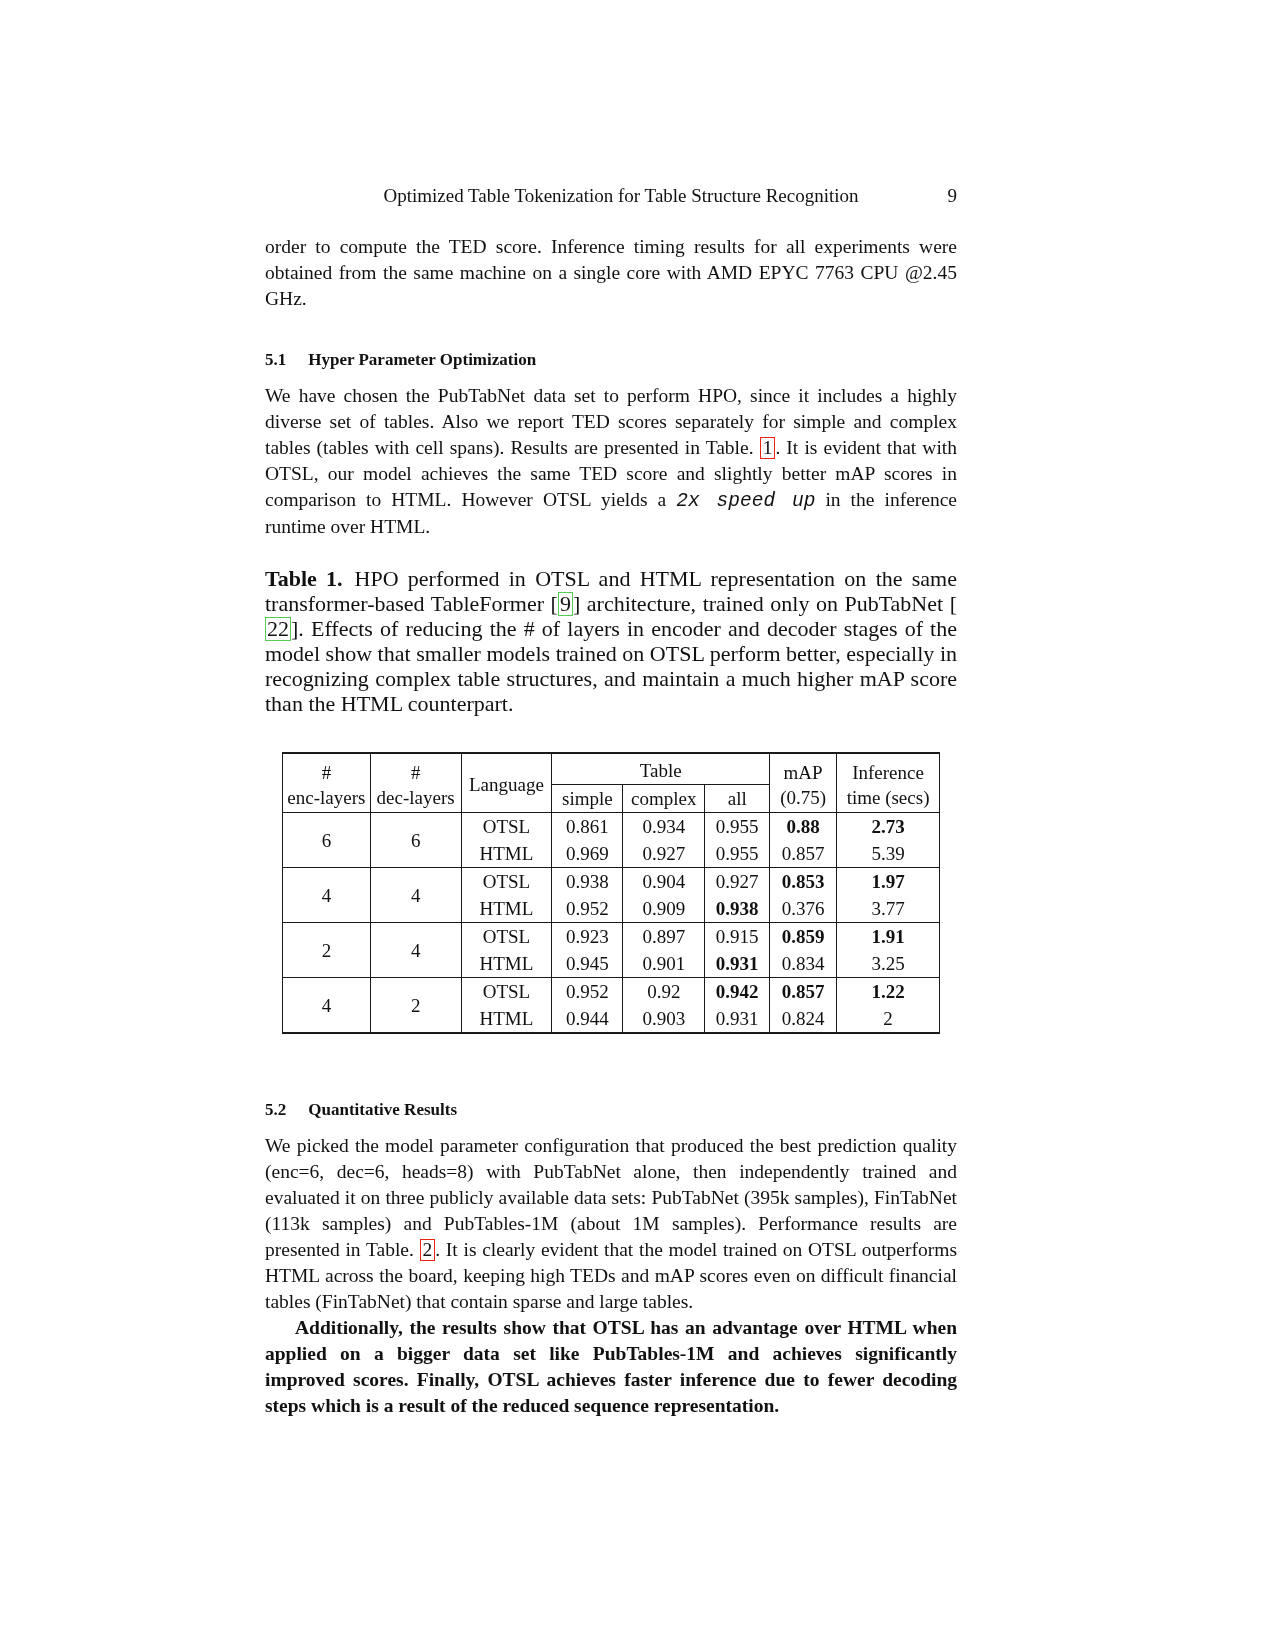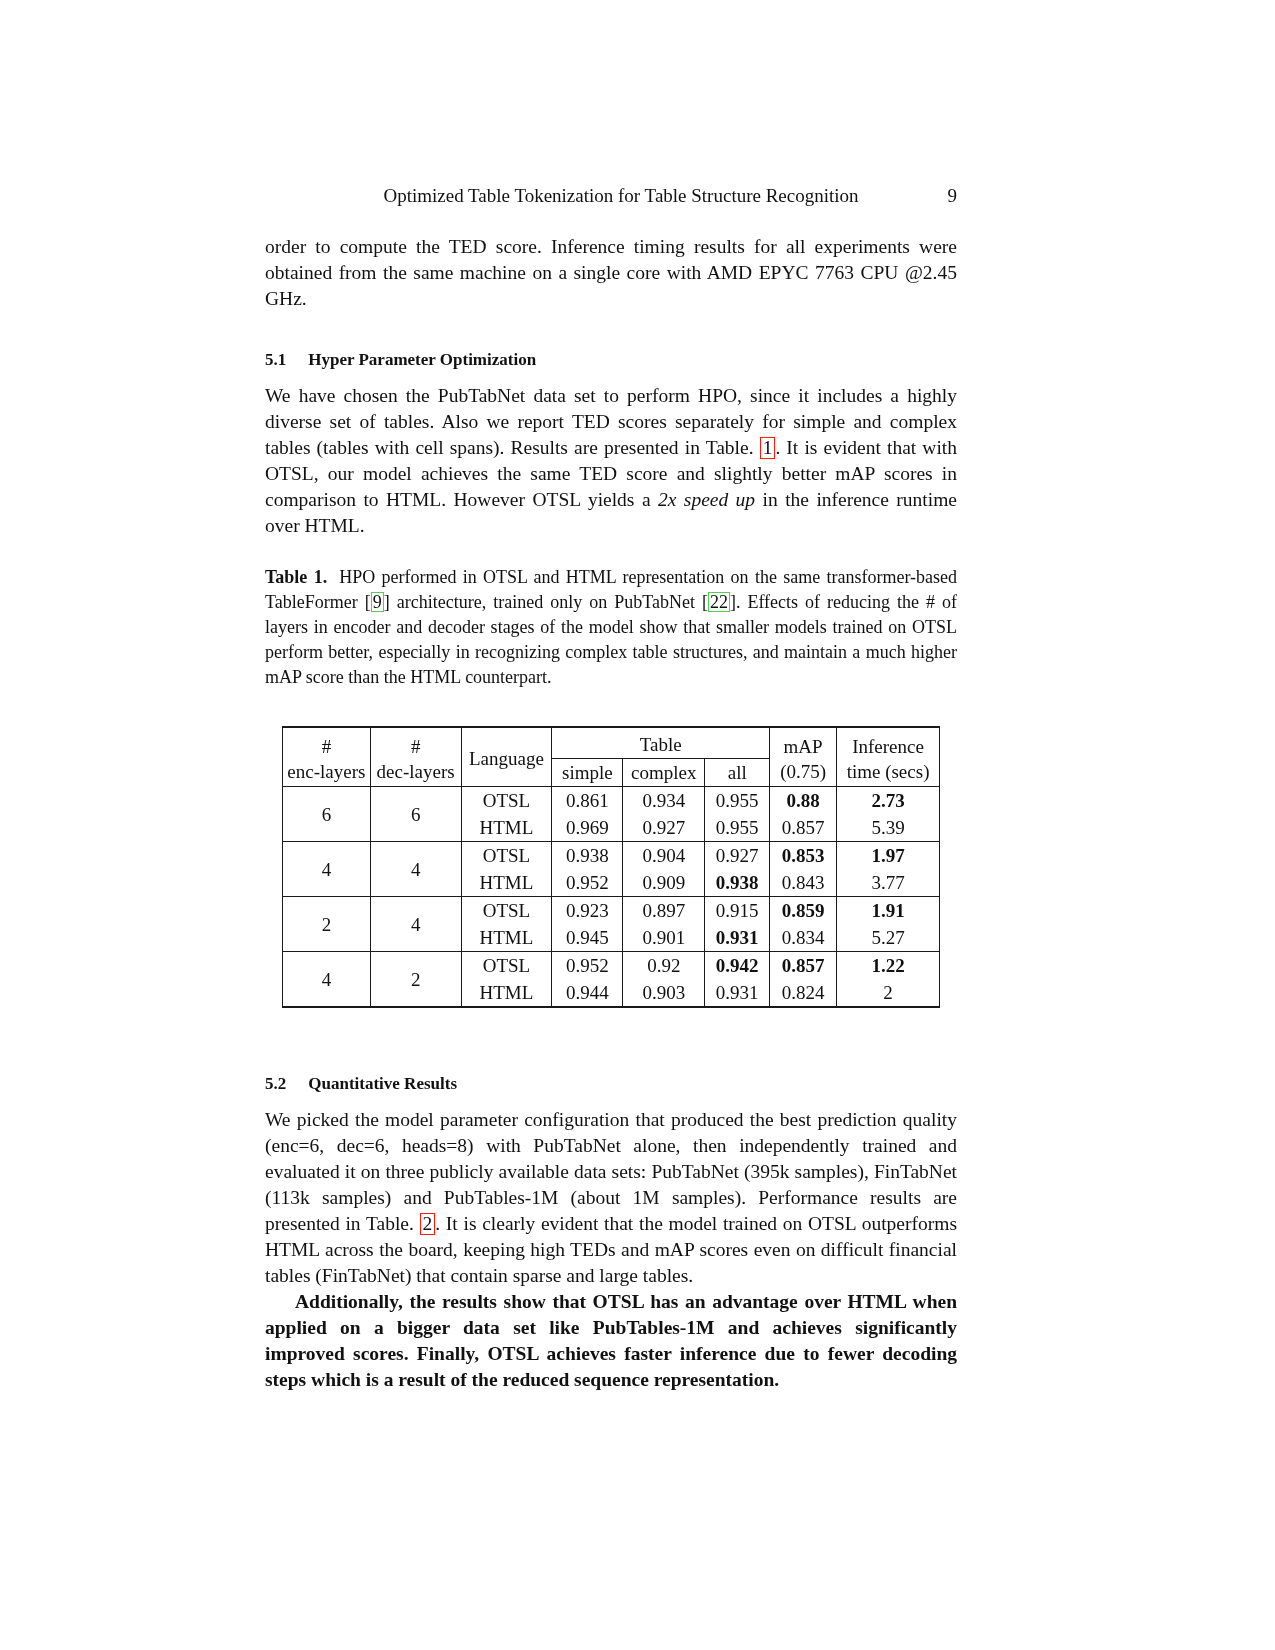--- a/index.html
+++ b/index.html
@@ -33,36 +33,36 @@
   .sec-head {
     font-size: 17px;
     font-weight: bold;
     line-height: 24px;
   }
   .sec-head .sec-num { display: inline-block; margin-right: 22px; }
   .sec-head-51 { margin-top: 36px; }
   .sec-head-52 { margin-top: 64px; }
   .sec-para { margin-top: 11px; }
   .para-indent { text-indent: 30px; font-weight: bold; }
-  .emph { font-style: italic; }
+  .emph { font-style: italic; font-family: Liberation Mono, monospace; }
   .tref {
     border: 1.5px solid #ee2211;
     padding: 0 2px;
     line-height: 1;
     display: inline-block;
   }
   .cite {
     border: 1.5px solid #55cc55;
     padding: 0 1px;
     line-height: 1;
     display: inline-block;
   }
   .caption {
     margin-top: 26px;
-    font-size: 18px;
+    font-size: 22px;
     line-height: 25px;
     text-align: justify;
   }
   .caption .cap-label { font-weight: bold; margin-right: 12px; }
   table.results {
     margin: 36px auto 0 auto;
     border-collapse: collapse;
     width: 658px;
     font-size: 19px;
     text-align: center;
@@ -176,41 +176,41 @@
         <td>0.904</td>
         <td>0.927</td>
         <td class="b">0.853</td>
         <td class="b">1.97</td>
       </tr>
       <tr>
         <td>HTML</td>
         <td>0.952</td>
         <td>0.909</td>
         <td class="b">0.938</td>
-        <td>0.843</td>
+        <td>0.376</td>
         <td>3.77</td>
       </tr>
 
       <tr class="gstart">
         <td rowspan="2">2</td>
         <td rowspan="2">4</td>
         <td>OTSL</td>
         <td>0.923</td>
         <td>0.897</td>
         <td>0.915</td>
         <td class="b">0.859</td>
         <td class="b">1.91</td>
       </tr>
       <tr>
         <td>HTML</td>
         <td>0.945</td>
         <td>0.901</td>
         <td class="b">0.931</td>
         <td>0.834</td>
-        <td>5.27</td>
+        <td>3.25</td>
       </tr>
 
       <tr class="gstart">
         <td rowspan="2">4</td>
         <td rowspan="2">2</td>
         <td>OTSL</td>
         <td>0.952</td>
         <td>0.92</td>
         <td class="b">0.942</td>
         <td class="b">0.857</td>

